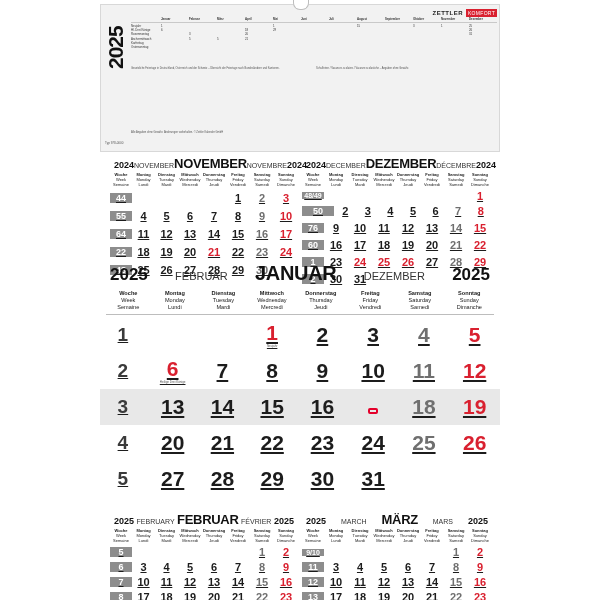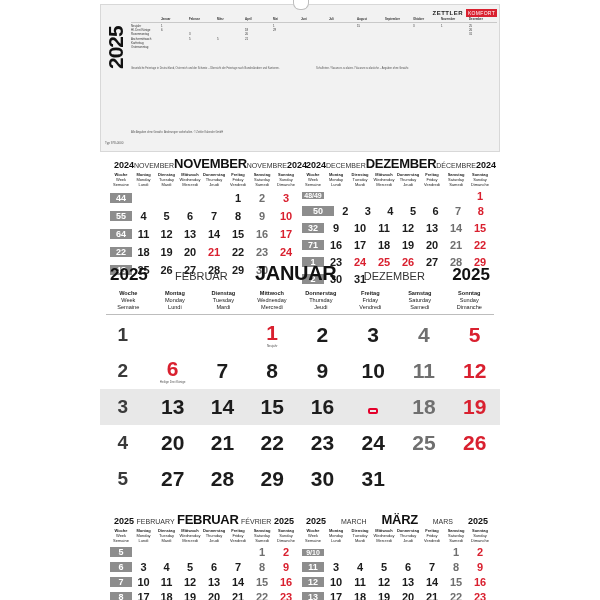--- a/index.html
+++ b/index.html
@@ -53,21 +53,21 @@
     padding:0 4px;height:16px;
   }
   .mhead .yr{font-size:9px;font-weight:bold;color:#111;}
   .mhead .mn-small{font-size:7px;color:#333;}
   .mhead .mn{font-size:13px;font-weight:bold;color:#111;letter-spacing:-.3px;}
   .dowrow{display:flex;font-size:4px;line-height:1.25;color:#222;padding-bottom:2px;}
   .dowcell{text-align:center;}
   .dowcell b{display:block;font-weight:bold;}
   .wk-head{text-align:center;}
   .grid{display:flex;flex-direction:column;}
-  .gr{display:flex;align-items:center;}
+  .gr{display:flex;align-items:center;text-decoration:underline;}
   .cell{text-align:center;font-weight:bold;}
   .wk{color:#fff;background:#8d8d8d;font-weight:bold;}
   .sun{color:#d9202f;}
   .sat{color:#6f6f6f;}
   .shade{background:#e8e8e8;}
 
   
   .small .cell{font-size:11px;}
   .small .gr{height:18px;}
   .small .wk{font-size:9px;}
@@ -333,31 +333,31 @@
         <span class="cell wk" style="width:34px">50</span>
         <span class="cell" style="width:24px">2</span>
         <span class="cell" style="width:24px">3</span>
         <span class="cell" style="width:24px">4</span>
         <span class="cell" style="width:24px">5</span>
         <span class="cell" style="width:24px">6</span>
         <span class="cell sat" style="width:24px">7</span>
         <span class="cell sun" style="width:24px">8</span>
       </div>
       <div class="gr" style="height:17px">
-        <span class="cell wk" style="width:22px">32</span>
+        <span class="cell wk" style="width:22px">76</span>
         <span class="cell" style="width:24px">9</span>
         <span class="cell" style="width:24px">10</span>
         <span class="cell" style="width:24px">11</span>
         <span class="cell" style="width:24px">12</span>
         <span class="cell" style="width:24px">13</span>
         <span class="cell sat" style="width:24px">14</span>
         <span class="cell sun" style="width:24px">15</span>
       </div>
       <div class="gr" style="height:17px">
-        <span class="cell wk" style="width:22px">71</span>
+        <span class="cell wk" style="width:22px">60</span>
         <span class="cell" style="width:24px">16</span>
         <span class="cell" style="width:24px">17</span>
         <span class="cell" style="width:24px">18</span>
         <span class="cell" style="width:24px">19</span>
         <span class="cell" style="width:24px">20</span>
         <span class="cell sat" style="width:24px">21</span>
         <span class="cell sun" style="width:24px">22</span>
       </div>
       <div class="gr" style="height:17px">
         <span class="cell wk" style="width:22px">1</span>

